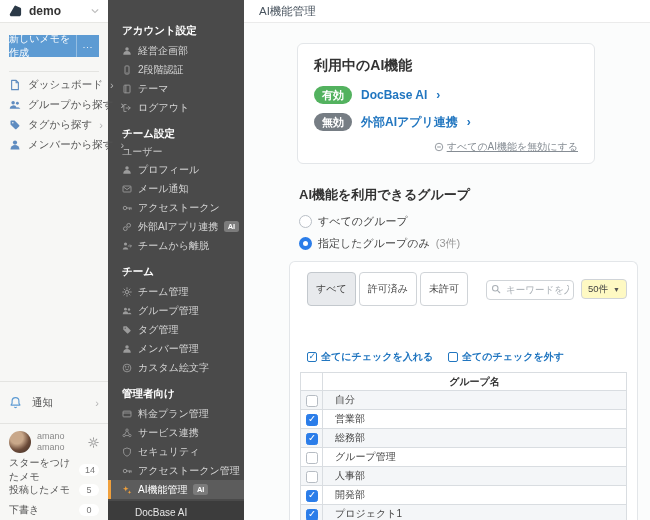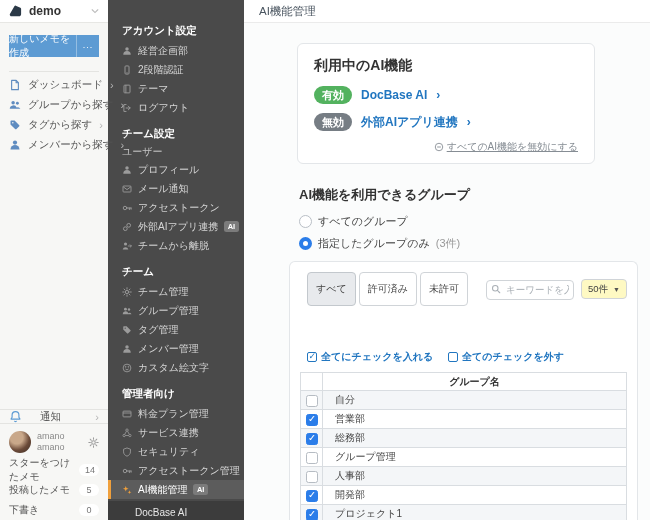--- a/index.html
+++ b/index.html
@@ -24,21 +24,21 @@
   .new-btn-main { flex:1; font-size:10px; display:flex; align-items:center; justify-content:center; }
   .new-btn-dots { width:23px; border-left:1px solid rgba(255,255,255,.35);
                   display:flex; align-items:center; justify-content:center;
                   font-size:9px; letter-spacing:1px; padding-bottom:3px; }
   .ls-div { border-top:1px solid #e4e4e1; margin:14px 9px 3px; }
   .ls-nav-item { height:20px; display:flex; align-items:center; gap:7px; padding:0 9px; cursor:pointer; }
   .ls-nav-item .ic { width:12px; height:12px; color:#5f8cc0; }
   .ls-nav-label { font-size:10.5px; color:#555; white-space:nowrap; }
   .ls-chev { margin-left:auto; font-size:11px; color:#b4b4b4; }
   .ls-bottom { position:absolute; left:0; right:0; bottom:0; }
-  .notif-row { height:15px; display:flex; align-items:center; gap:18px; padding:0 9px;
+  .notif-row { height:43px; display:flex; align-items:center; gap:10px; padding:0 9px;
                border-top:1px solid #e4e4e1; border-bottom:1px solid #e4e4e1; cursor:pointer; }
   .notif-row .ic { width:13px; height:13px; color:#5d9bd3; }
   .user-row { height:36px; display:flex; align-items:center; gap:6px; padding:0 9px; }
   .avatar { width:22px; height:22px; border-radius:50%; flex:none;
             background:radial-gradient(circle at 35% 30%, #c9a88a 0 30%, #6b4a38 60%, #3a2c24); }
   .user-names { font-size:9px; color:#8a8a8a; line-height:1.25; }
   .user-gear { margin-left:auto; width:11px; height:11px; color:#9c9c9c; cursor:pointer; }
   .stat-row { height:20px; display:flex; align-items:center; padding:0 9px; cursor:pointer; }
   .stat-label { font-size:10px; color:#555; }
   .stat-badge { margin-left:auto; background:#fff; border-radius:8px; min-width:20px;

